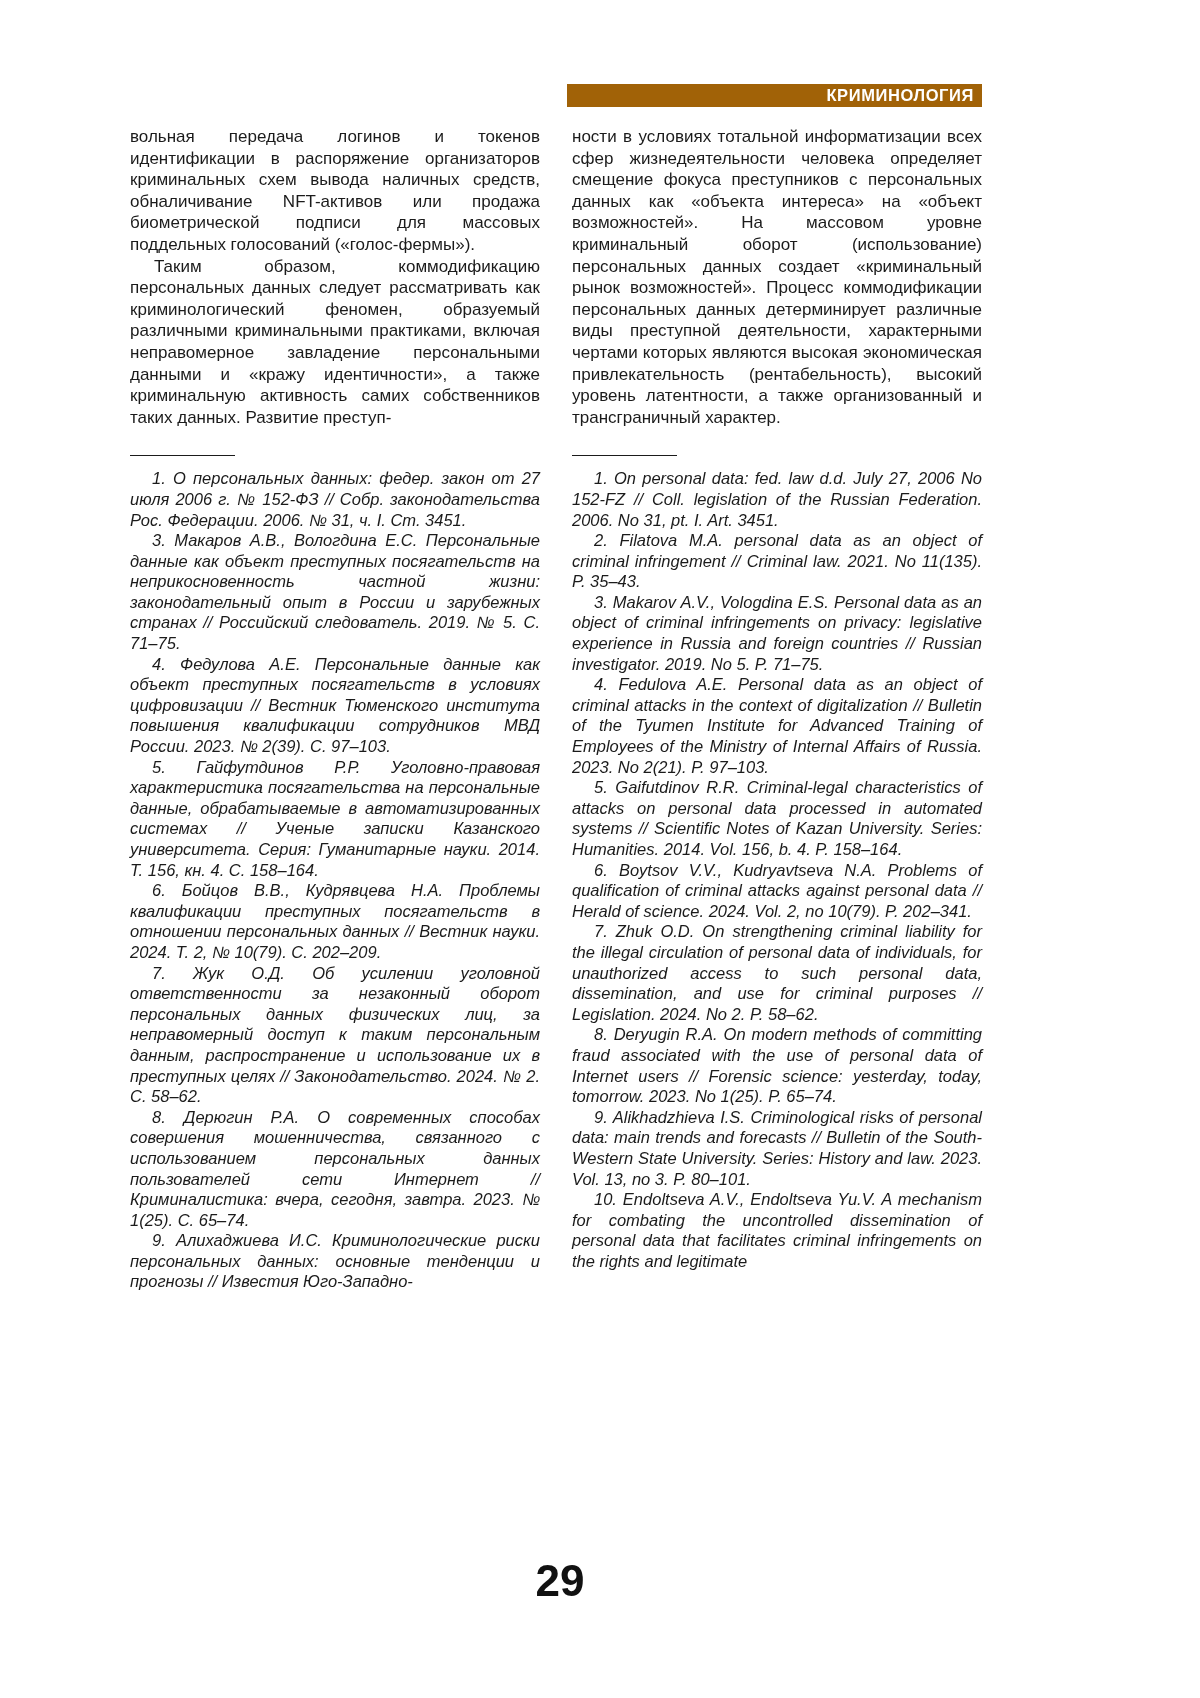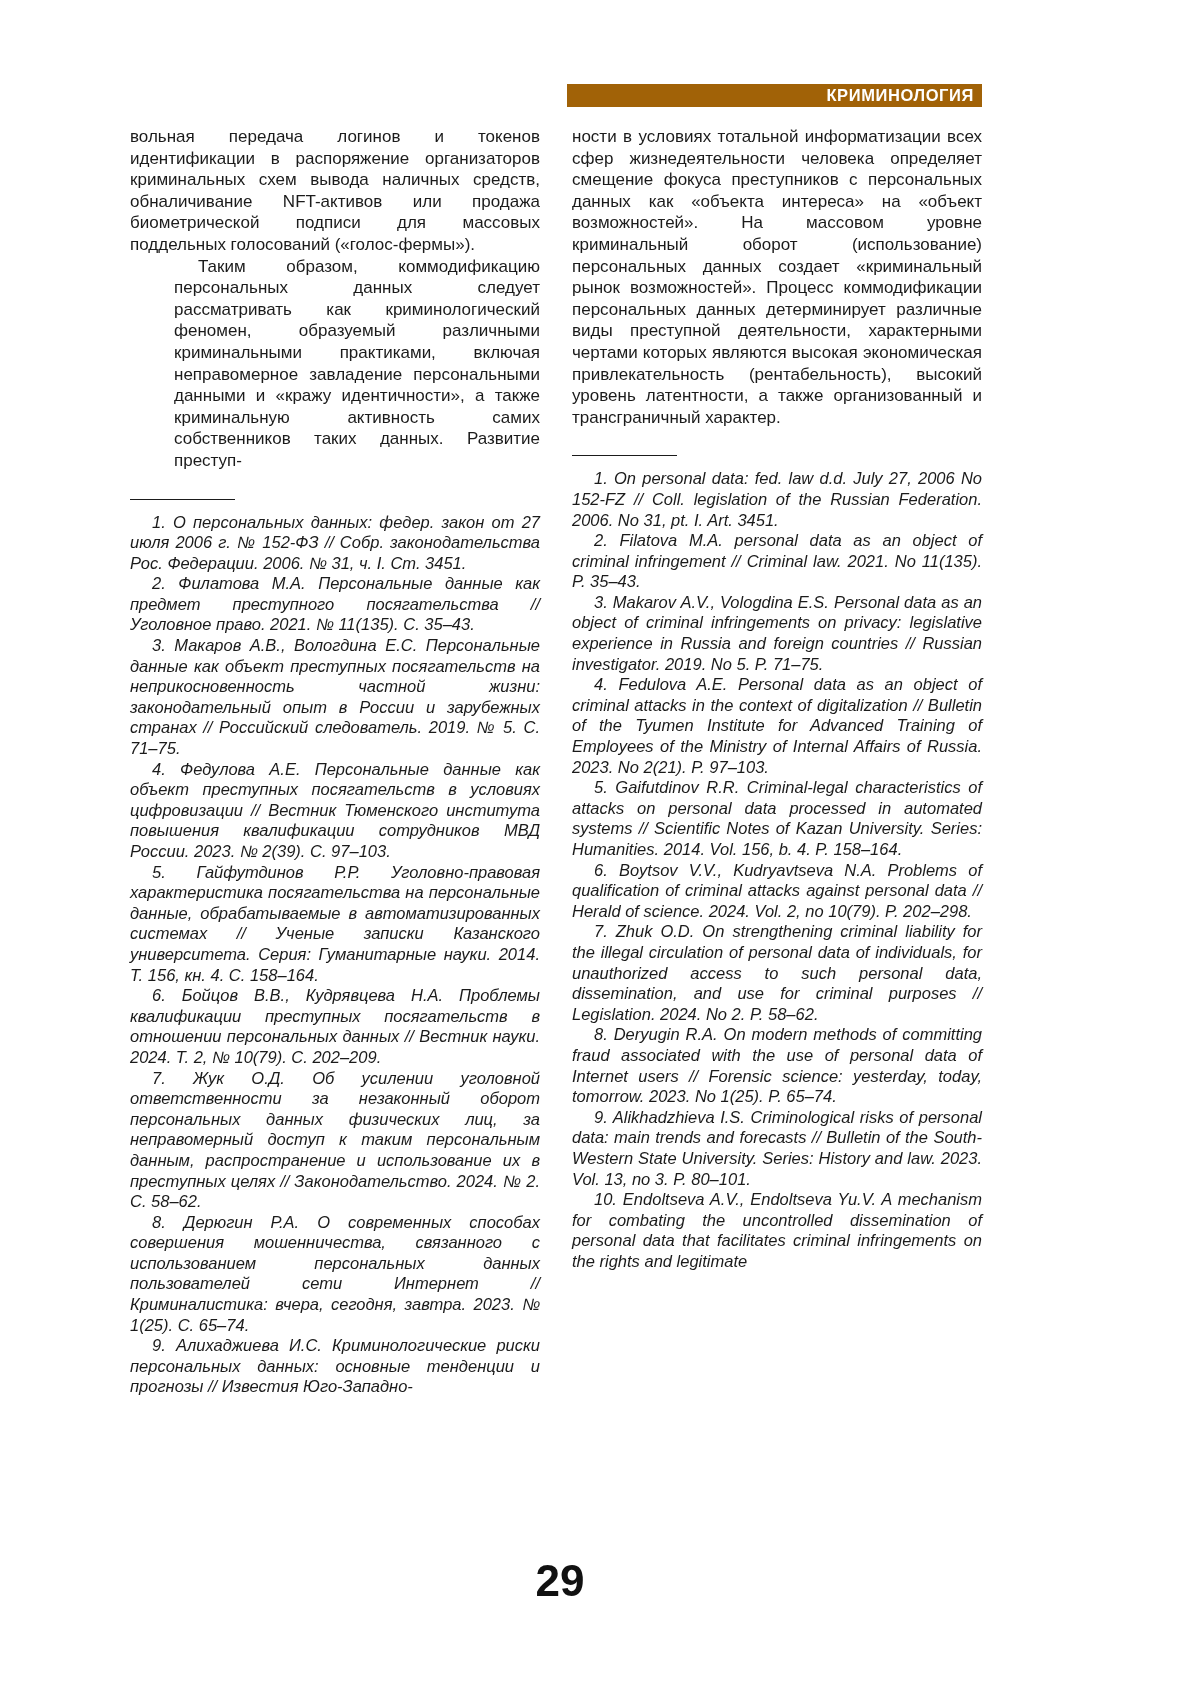--- a/index.html
+++ b/index.html
@@ -35,21 +35,21 @@
       display: flex;
       gap: 32px;
       margin-top: 19px;
     }
     .column { width: 415px; }
     .body-text p {
       font-size: 17px;
       line-height: 21.6px;
       text-align: justify;
     }
-    .body-text p.indent { text-indent: 24px; margin-left: 44px; }
+    .body-text p.indent { text-indent: 24px; }
     .footnote-rule {
       width: 105px;
       height: 0;
       border-top: 1.6px solid #1b1b1b;
       margin-top: 27px;
       margin-bottom: 12px;
     }
     .footnotes p {
       font-size: 16.5px;
       line-height: 20.6px;
@@ -80,21 +80,20 @@
   <div class="columns">
 
     <div class="column" lang="ru">
       <div class="body-text">
         <p>вольная передача логинов и токенов идентификации в распоряжение организаторов криминальных схем вывода наличных средств, обналичивание NFT-активов или продажа биометрической подписи для массовых поддельных голосований («голос-фермы»).</p>
         <p class="indent">Таким образом, коммодификацию персональных данных следует рассматривать как криминологический феномен, образуемый различными криминальными практиками, включая неправомерное завладение персональными данными и «кражу идентичности», а также криминальную активность самих собственников таких данных. Развитие преступ-</p>
       </div>
       <div class="footnote-rule"></div>
       <div class="footnotes">
         <p>1. О персональных данных: федер. закон от 27 июля 2006 г. № 152-ФЗ // Собр. законодательства Рос. Федерации. 2006. № 31, ч. I. Ст. 3451.</p>
-        <p>2. Филатова М.А. Персональные данные как предмет преступного посягательства // Уголовное право. 2021. № 11(135). С. 35–43.</p>
         <p>3. Макаров А.В., Вологдина Е.С. Персональные данные как объект преступных посягательств на неприкосновенность частной жизни: законодательный опыт в России и зарубежных странах // Российский следователь. 2019. № 5. С. 71–75.</p>
         <p>4. Федулова А.Е. Персональные данные как объект преступных посягательств в условиях цифровизации // Вестник Тюменского института повышения квалификации сотрудников МВД России. 2023. № 2(39). С. 97–103.</p>
         <p>5. Гайфутдинов Р.Р. Уголовно-правовая характеристика посягательства на персональные данные, обрабатываемые в автоматизированных системах // Ученые записки Казанского университета. Серия: Гуманитарные науки. 2014. Т. 156, кн. 4. С. 158–164.</p>
         <p>6. Бойцов В.В., Кудрявцева Н.А. Проблемы квалификации преступных посягательств в отношении персональных данных // Вестник науки. 2024. Т. 2, № 10(79). С. 202–209.</p>
         <p>7. Жук О.Д. Об усилении уголовной ответственности за незаконный оборот персональных данных физических лиц, за неправомерный доступ к таким персональным данным, распространение и использование их в преступных целях // Законодательство. 2024. № 2. С. 58–62.</p>
         <p>8. Дерюгин Р.А. О современных способах совершения мошенничества, связанного с использованием персональных данных пользователей сети Интернет // Криминалистика: вчера, сегодня, завтра. 2023. № 1(25). С. 65–74.</p>
         <p>9. Алихаджиева И.С. Криминологические риски персональных данных: основные тенденции и прогнозы // Известия Юго-Западно-</p>
       </div>
     </div>
 
@@ -102,21 +101,21 @@
       <div class="body-text">
         <p>ности в условиях тотальной информатизации всех сфер жизнедеятельности человека определяет смещение фокуса преступников с персональных данных как «объекта интереса» на «объект возможностей». На массовом уровне криминальный оборот (использование) персональных данных создает «криминальный рынок возможностей». Процесс коммодификации персональных данных детерминирует различные виды преступной деятельности, характерными чертами которых являются высокая экономическая привлекательность (рентабельность), высокий уровень латентности, а также организованный и трансграничный характер.</p>
       </div>
       <div class="footnote-rule"></div>
       <div class="footnotes">
         <p>1. On personal data: fed. law d.d. July 27, 2006 No 152-FZ // Coll. legislation of the Russian Federation. 2006. No 31, pt. I. Art. 3451.</p>
         <p>2. Filatova M.A. personal data as an object of criminal infringement // Criminal law. 2021. No 11(135). P. 35–43.</p>
         <p>3. Makarov A.V., Vologdina E.S. Personal data as an object of criminal infringements on privacy: legislative experience in Russia and foreign countries // Russian investigator. 2019. No 5. P. 71–75.</p>
         <p>4. Fedulova A.E. Personal data as an object of criminal attacks in the context of digitalization // Bulletin of the Tyumen Institute for Advanced Training of Employees of the Ministry of Internal Affairs of Russia. 2023. No 2(21). P. 97–103.</p>
         <p>5. Gaifutdinov R.R. Criminal-legal characteristics of attacks on personal data processed in automated systems // Scientific Notes of Kazan University. Series: Humanities. 2014. Vol. 156, b. 4. P. 158–164.</p>
-        <p>6. Boytsov V.V., Kudryavtseva N.A. Problems of qualification of criminal attacks against personal data // Herald of science. 2024. Vol. 2, no 10(79). P. 202–298.</p>
+        <p>6. Boytsov V.V., Kudryavtseva N.A. Problems of qualification of criminal attacks against personal data // Herald of science. 2024. Vol. 2, no 10(79). P. 202–341.</p>
         <p>7. Zhuk O.D. On strengthening criminal liability for the illegal circulation of personal data of individuals, for unauthorized access to such personal data, dissemination, and use for criminal purposes // Legislation. 2024. No 2. P. 58–62.</p>
         <p>8. Deryugin R.A. On modern methods of committing fraud associated with the use of personal data of Internet users // Forensic science: yesterday, today, tomorrow. 2023. No 1(25). P. 65–74.</p>
         <p>9. Alikhadzhieva I.S. Criminological risks of personal data: main trends and forecasts // Bulletin of the South-Western State University. Series: History and law. 2023. Vol. 13, no 3. P. 80–101.</p>
         <p>10. Endoltseva A.V., Endoltseva Yu.V. A mechanism for combating the uncontrolled dissemination of personal data that facilitates criminal infringements on the rights and legitimate</p>
       </div>
     </div>
 
   </div>
 
   <div class="page-number">29</div>

